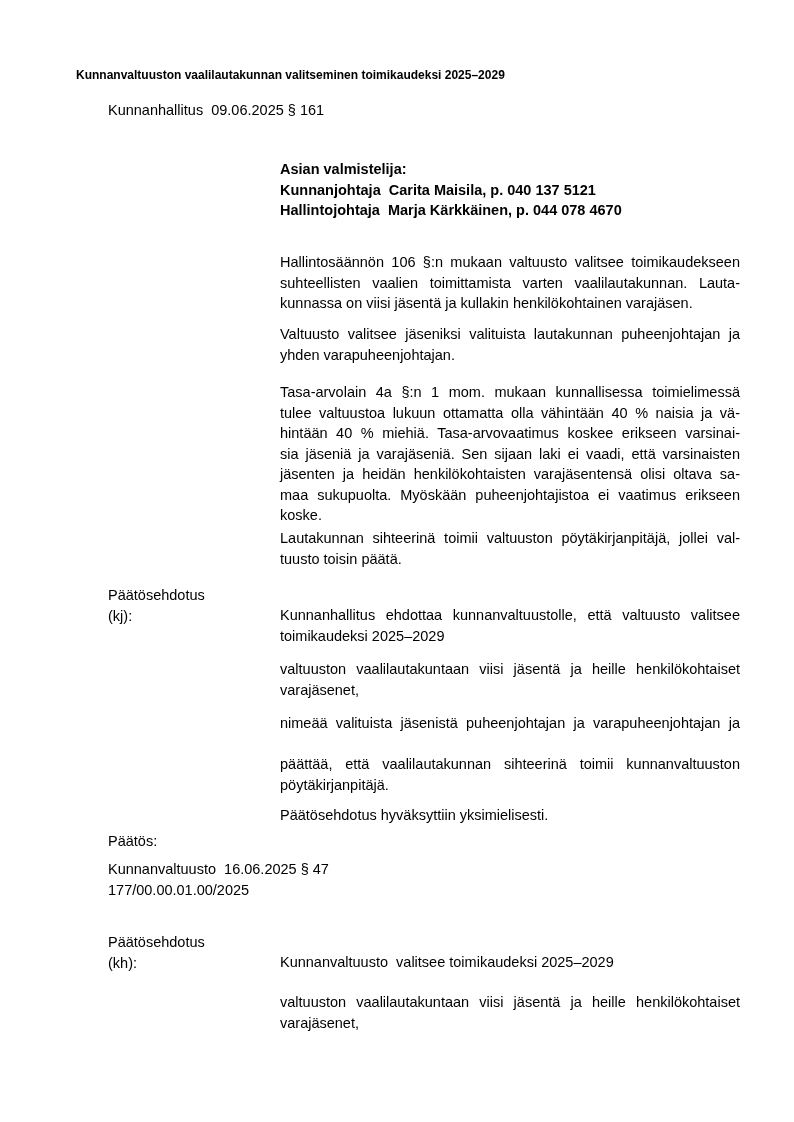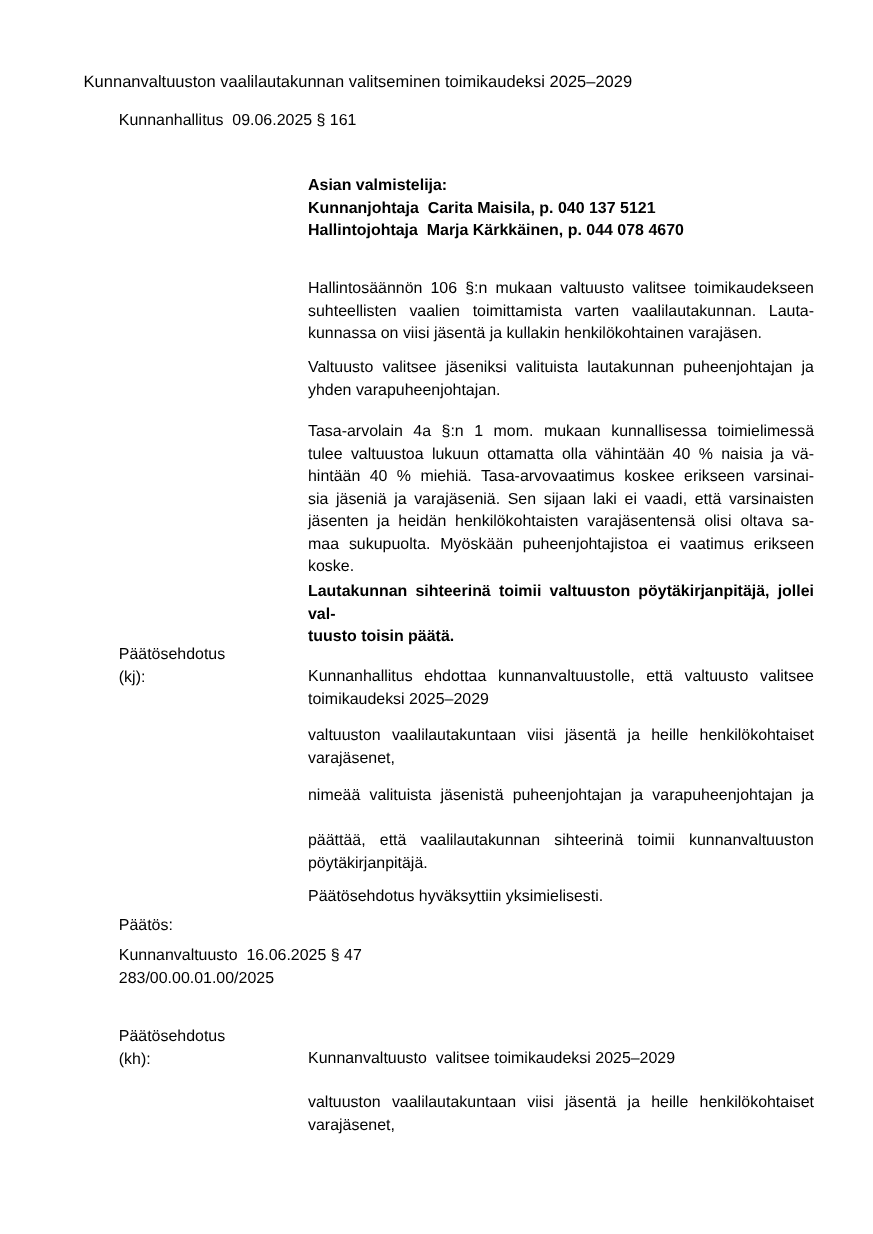--- a/index.html
+++ b/index.html
@@ -16,22 +16,22 @@
     font-family: "Liberation Sans", sans-serif;
     font-size: 14.5px;
     line-height: 20.5px;
     overflow: hidden;
   }
   .t { position: absolute; }
   .col { width: 492px; }
   .ln { white-space: pre-wrap; margin-left: 32px; }
   .j  { text-align: justify; text-align-last: justify; }
   .doc-title {
-    font-weight: 400;
-    font-size: 15px;
+    font-weight: 700;
+    font-size: 12px;
     white-space: nowrap;
   }
 </style>
 </head>
 <body>
 
 <div class="page">
 
   <div class="t doc-title" style="left:76px; top:65px;">Kunnanvaltuuston vaalilautakunnan valitseminen toimikaudeksi 2025–2029</div>
 
@@ -57,21 +57,21 @@
   <div class="t col" style="left:248px; top:382px;">
     <div class="ln j">Tasa-arvolain 4a §:n 1 mom. mukaan kunnallisessa toimielimessä</div>
     <div class="ln j">tulee valtuustoa lukuun ottamatta olla vähintään 40 % naisia ja vä-</div>
     <div class="ln j">hintään 40 % miehiä. Tasa-arvovaatimus koskee erikseen varsinai-</div>
     <div class="ln j">sia jäseniä ja varajäseniä. Sen sijaan laki ei vaadi, että varsinaisten</div>
     <div class="ln j">jäsenten ja heidän henkilökohtaisten varajäsentensä olisi oltava sa-</div>
     <div class="ln j">maa sukupuolta. Myöskään puheenjohtajistoa ei vaatimus erikseen</div>
     <div class="ln">koske.</div>
   </div>
 
-  <div class="t col" style="left:248px; top:528px;font-weight:bold;">
+  <div class="t col" style="left:248px; top:528px;">
     <div class="ln j">Lautakunnan sihteerinä toimii valtuuston pöytäkirjanpitäjä, jollei val-</div>
     <div class="ln">tuusto toisin päätä.</div>
   </div>
 
   <div class="t" style="left:76px; top:585px;">
     <div class="ln">Päätösehdotus</div>
     <div class="ln">(kj):</div>
   </div>
 
   <div class="t col" style="left:248px; top:605px;">
@@ -91,21 +91,21 @@
   <div class="t col" style="left:248px; top:754px;">
     <div class="ln j">päättää, että vaalilautakunnan sihteerinä toimii kunnanvaltuuston</div>
     <div class="ln">pöytäkirjanpitäjä.</div>
   </div>
 
   <div class="t ln" style="left:76px; top:831px;">Päätös:</div>
   <div class="t col ln" style="left:248px; top:805px;">Päätösehdotus hyväksyttiin yksimielisesti.</div>
 
   <div class="t" style="left:76px; top:859px;">
     <div class="ln">Kunnanvaltuusto  16.06.2025 § 47</div>
-    <div class="ln">283/00.00.01.00/2025</div>
+    <div class="ln">177/00.00.01.00/2025</div>
   </div>
 
   <div class="t" style="left:76px; top:932px;">
     <div class="ln">Päätösehdotus</div>
     <div class="ln">(kh):</div>
   </div>
 
   <div class="t col ln" style="left:248px; top:952px;">Kunnanvaltuusto  valitsee toimikaudeksi 2025–2029</div>
 
   <div class="t col" style="left:248px; top:992px;">

